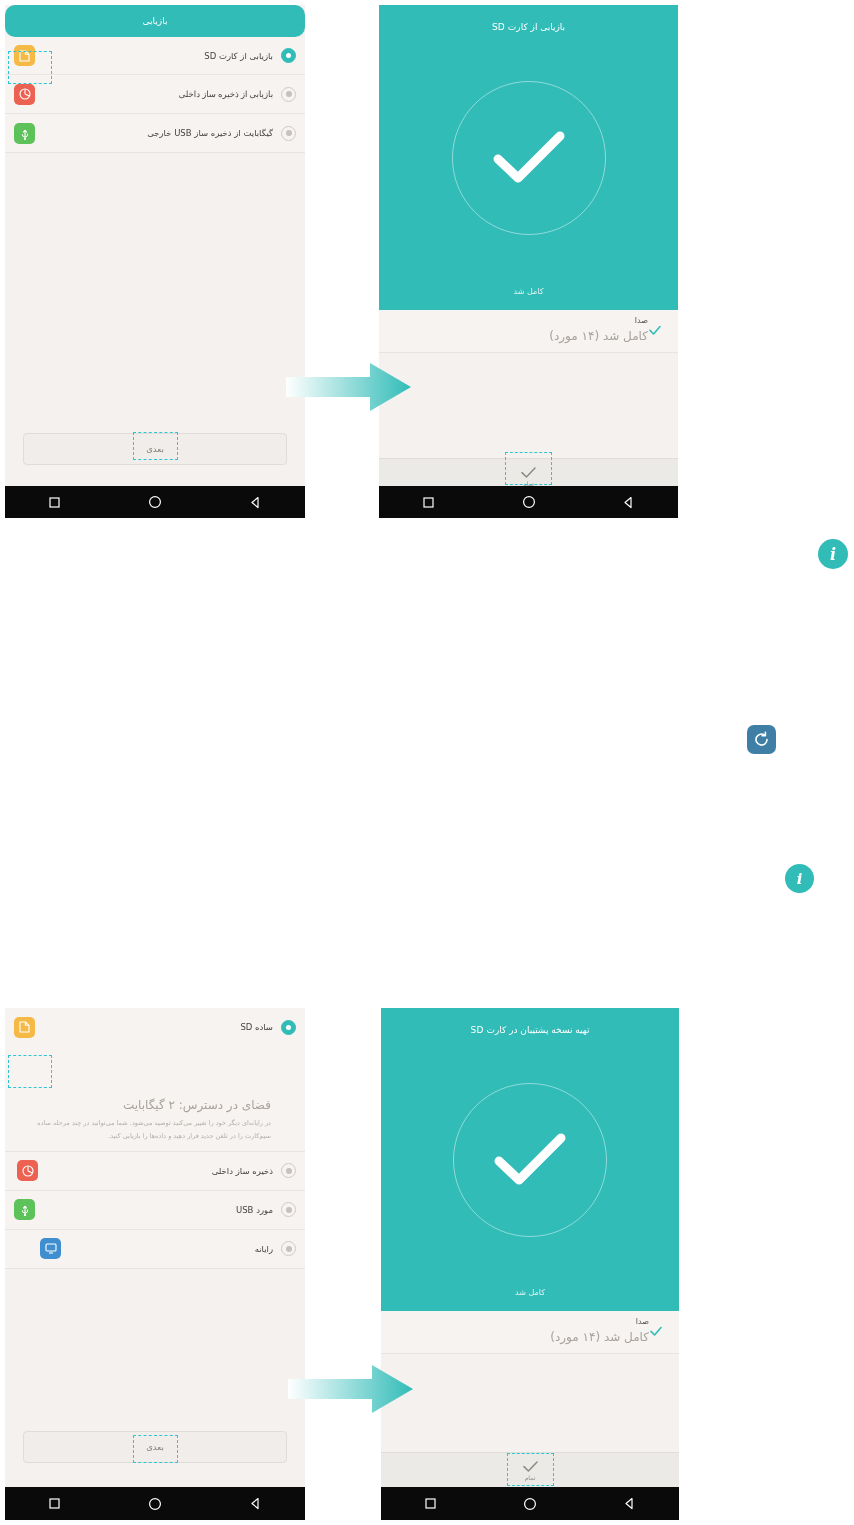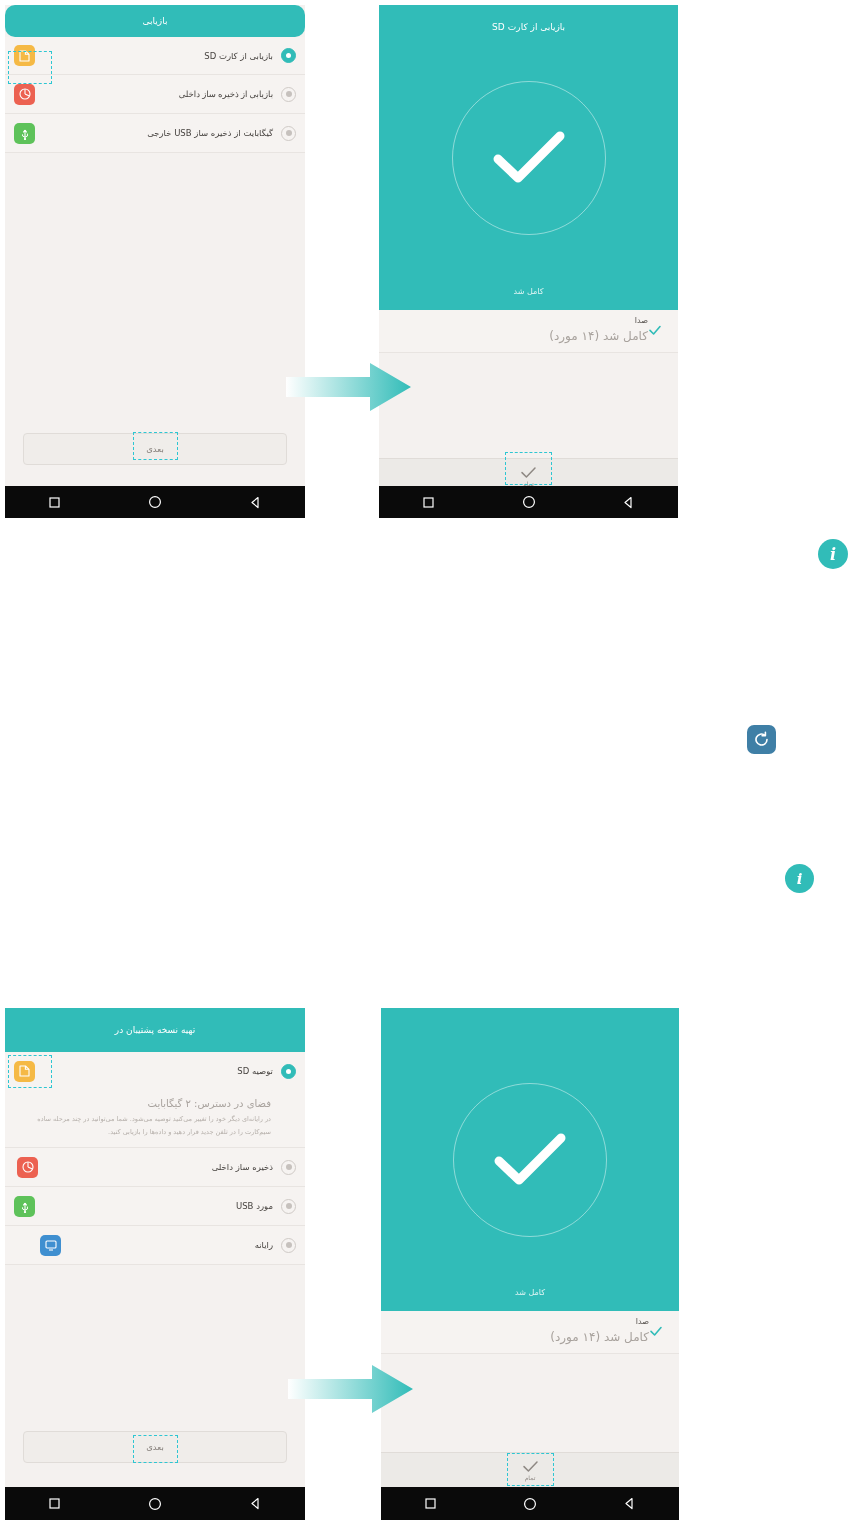--- a/index.html
+++ b/index.html
@@ -44,21 +44,21 @@
   }
   .radio-outer.off{border:1px solid #cfcac6;background:#f6f3f1;}
   .radio-outer.off .dot{width:6px;height:6px;border-radius:50%;background:#c6c1bd;}
   .radio-outer.on{background:#31bcb8;border:1px solid #31bcb8;}
   .radio-outer.on .dot{width:5px;height:5px;border-radius:50%;background:#ffffff;}
 
   .row-desc{
     background:#f6f3f1;border-bottom:1px solid #e8e4e1;
     padding:4px 34px 8px 12px;text-align:right;box-sizing:border-box;
   }
-  .row-desc .cap{font-size:10px;color:#a8a29d;line-height:1.9;}
+  .row-desc .cap{font-size:12px;color:#a8a29d;line-height:1.9;margin-top:44px;}
   .row-desc .body{font-size:6.5px;color:#b5afaa;line-height:2.0;}
 
   .filler{background:#f4f1ef;}
 
   
   .nextbtn{
     position:absolute;left:18px;right:18px;height:32px;border-radius:4px;
     background:#f0edea;border:1px solid #e0dcd8;
     display:flex;align-items:center;justify-content:center;
     font-size:8.5px;color:#837d78;box-sizing:border-box;
@@ -282,33 +282,30 @@
     </svg>
   </div>
 </div>
 
 <div class="float-ico" style="left:785px;top:864px;">
   <div class="ico-circle" style="width:29px;height:29px;font-size:15px;">i</div>
 </div>
 
 <div class="phone" style="left:5px;top:1008px;width:300px;height:512px;">
 
-  <div class="phone-header" style="height:44px;">
-    <span>تهیه نسخه پشتیبان در</span>
-  </div>
 
   <div class="list">
 
     <div class="row" style="height:38px;border-bottom:none;">
       <span class="radio">
         <span class="radio-outer on">
             <span class="dot"></span>
           </span>
       </span>
-      <span class="rlabel">توصیه SD</span>
+      <span class="rlabel">ساده SD</span>
       <span class="tile" style="background:#f5b945;">
         <svg width="11" height="12" viewBox="0 0 11 12">
             <path d="M1 1h5.5L10 4.3V11H1z" fill="none" stroke="#fff" stroke-width="1.1" stroke-linejoin="round"></path>
             <path d="M6.4 1v3.3H10" fill="none" stroke="#fff" stroke-width="1.1"></path>
           </svg>
       </span>
     </div>
 
     <div class="row-desc">
       <div class="cap">فضای در دسترس: ۲ گیگابایت</div>
@@ -433,20 +430,23 @@
           <circle cx="7" cy="7" r="5.4" fill="none" stroke="#fff" stroke-width="1.2"></circle>
         </svg>
     </span>
     <span>
       <svg width="13" height="13" viewBox="0 0 13 13">
           <rect x="2" y="2" width="9" height="9" fill="none" stroke="#fff" stroke-width="1.2"></rect>
         </svg>
     </span>
   </div>
 
+  <div class="phone-header" style="position:absolute;left:0;top:0;width:100%;height:44px;background:transparent;">
+    <span>تهیه نسخه پشتیبان در کارت SD</span>
+  </div>
 </div>
 <div class="dash" style="left:507px;top:1453px;width:47px;height:33px;"></div>
 
 <div class="arrow" style="left:288px;top:1363px;width:127px;height:52px;">
   <svg width="127" height="52" viewBox="0 0 127 52">
     <defs>
         <linearGradient id="ag2" x1="0" y1="0" x2="1" y2="0">
       <stop offset="0" stop-color="#ffffff"></stop>
           <stop offset="1" stop-color="#31bcb8"></stop>
     </linearGradient>

